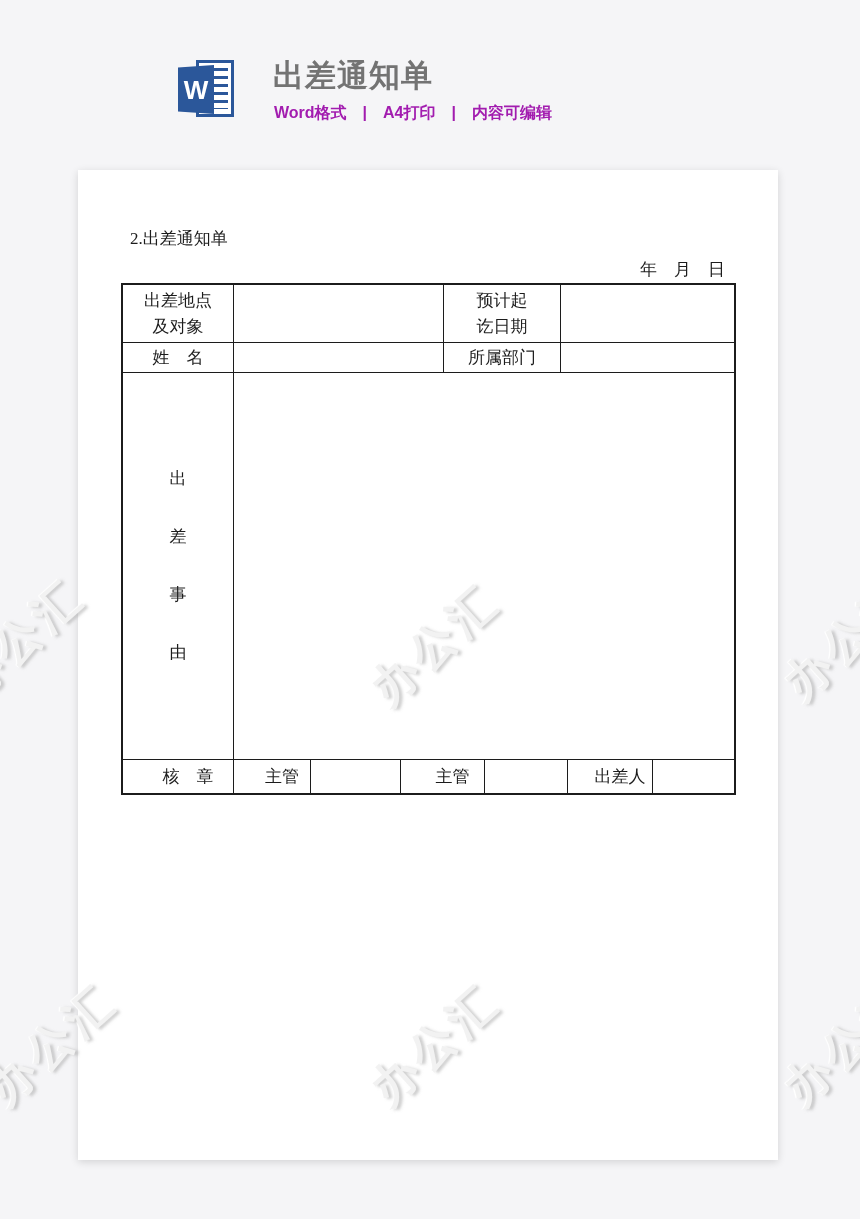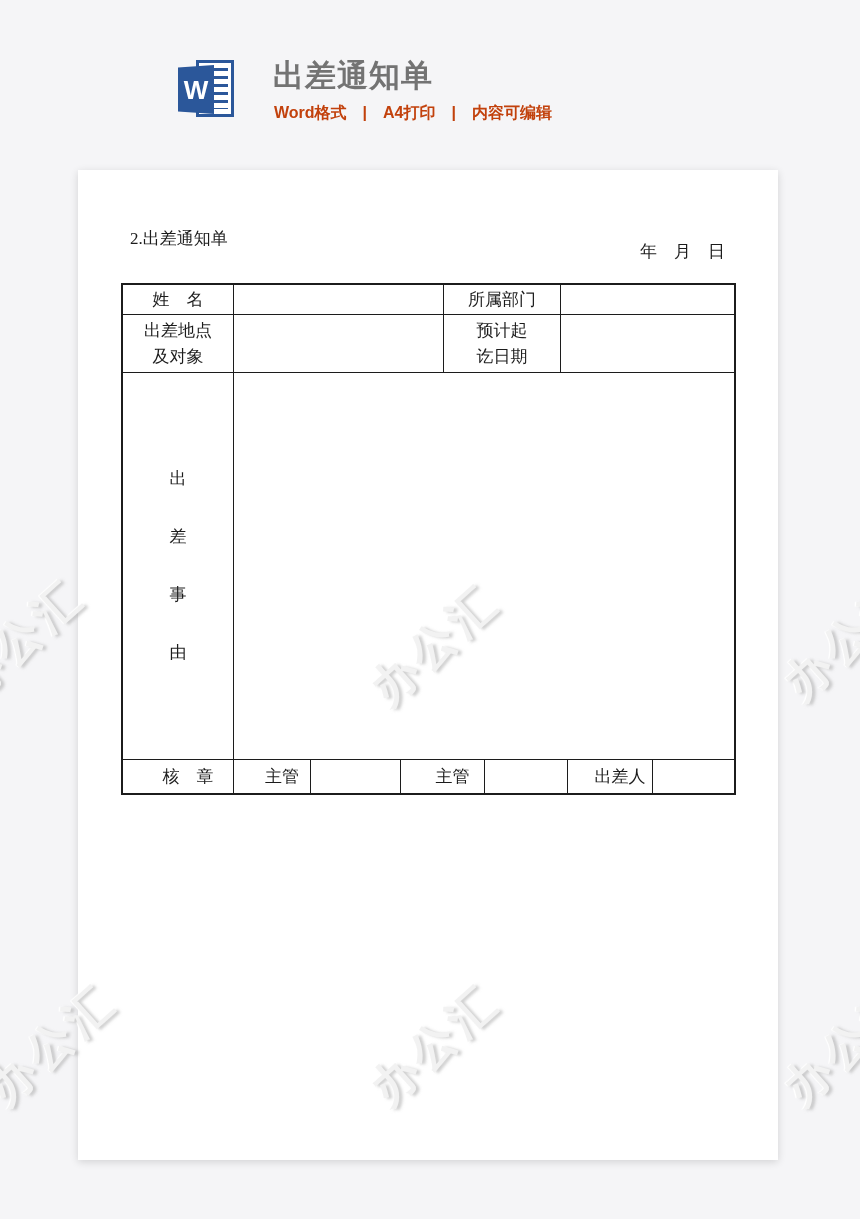--- a/index.html
+++ b/index.html
@@ -26,31 +26,31 @@
     background:#2b579a; display:flex; align-items:center; justify-content:center;
     clip-path:polygon(0 5%,100% 0,100% 100%,0 95%);
   }
   .hdr-icon .panel span{ color:#fff; font-weight:bold; font-size:26px; line-height:1; }
   .page-title{
     position:absolute; left:273px; top:55px;
     font-size:31px; font-weight:bold; color:#737373; letter-spacing:1px;
   }
   .page-subtitle{
     position:absolute; left:274px; top:103px;
-    font-size:16px; font-weight:bold; color:#c2410c; white-space:pre;
+    font-size:16px; font-weight:bold; color:#a21caf; white-space:pre;
   }
 
   
   .paper{
     position:absolute; left:78px; top:170px; width:700px; height:990px;
     background:#ffffff; box-shadow:0 2px 8px rgba(0,0,0,.14);
   }
   .doc-text{ font-family:"Liberation Serif","DejaVu Serif",serif; color:#1c1c1c; }
   .sec-heading{ position:absolute; left:52px; top:57px; font-size:17px; }
-  .date-line{ position:absolute; right:53px; top:70px; font-size:17px; white-space:pre; }
+  .date-line{ position:absolute; right:53px; top:88px; font-size:17px; white-space:pre; }
 
   
   .ftable{
     position:absolute; left:43px; top:113px; width:615px;
     border:2px solid #1c1c1c;
   }
   .frow{ display:flex; width:100%; }
   .fcell{
     border-right:1px solid #1c1c1c; border-bottom:1px solid #1c1c1c;
     display:flex; align-items:center; justify-content:center;
@@ -92,33 +92,33 @@
 </div>
 <div class="page-title">出差通知单</div>
 <div class="page-subtitle">Word格式　|　A4打印　|　内容可编辑</div>
 
 <div class="paper">
   <div class="doc-text sec-heading">2.出差通知单</div>
   <div class="doc-text date-line">年　月　日</div>
 
   <div class="ftable">
 
-    <div class="frow r1">
-      <div class="fcell w111">姓　名</div>
-      <div class="fcell w210"></div>
-      <div class="fcell w117">所属部门</div>
-      <div class="fcell grow last"></div>
-    </div>
-
     <div class="frow r2">
       <div class="fcell w111">出差地点
 及对象</div>
       <div class="fcell w210"></div>
       <div class="fcell w117">预计起
 讫日期</div>
+      <div class="fcell grow last"></div>
+    </div>
+
+    <div class="frow r1">
+      <div class="fcell w111">姓　名</div>
+      <div class="fcell w210"></div>
+      <div class="fcell w117">所属部门</div>
       <div class="fcell grow last"></div>
     </div>
 
     <div class="frow r3">
       <div class="fcell w111 vertical-label">出
 差
 事
 由</div>
       <div class="fcell grow last"></div>
     </div>

